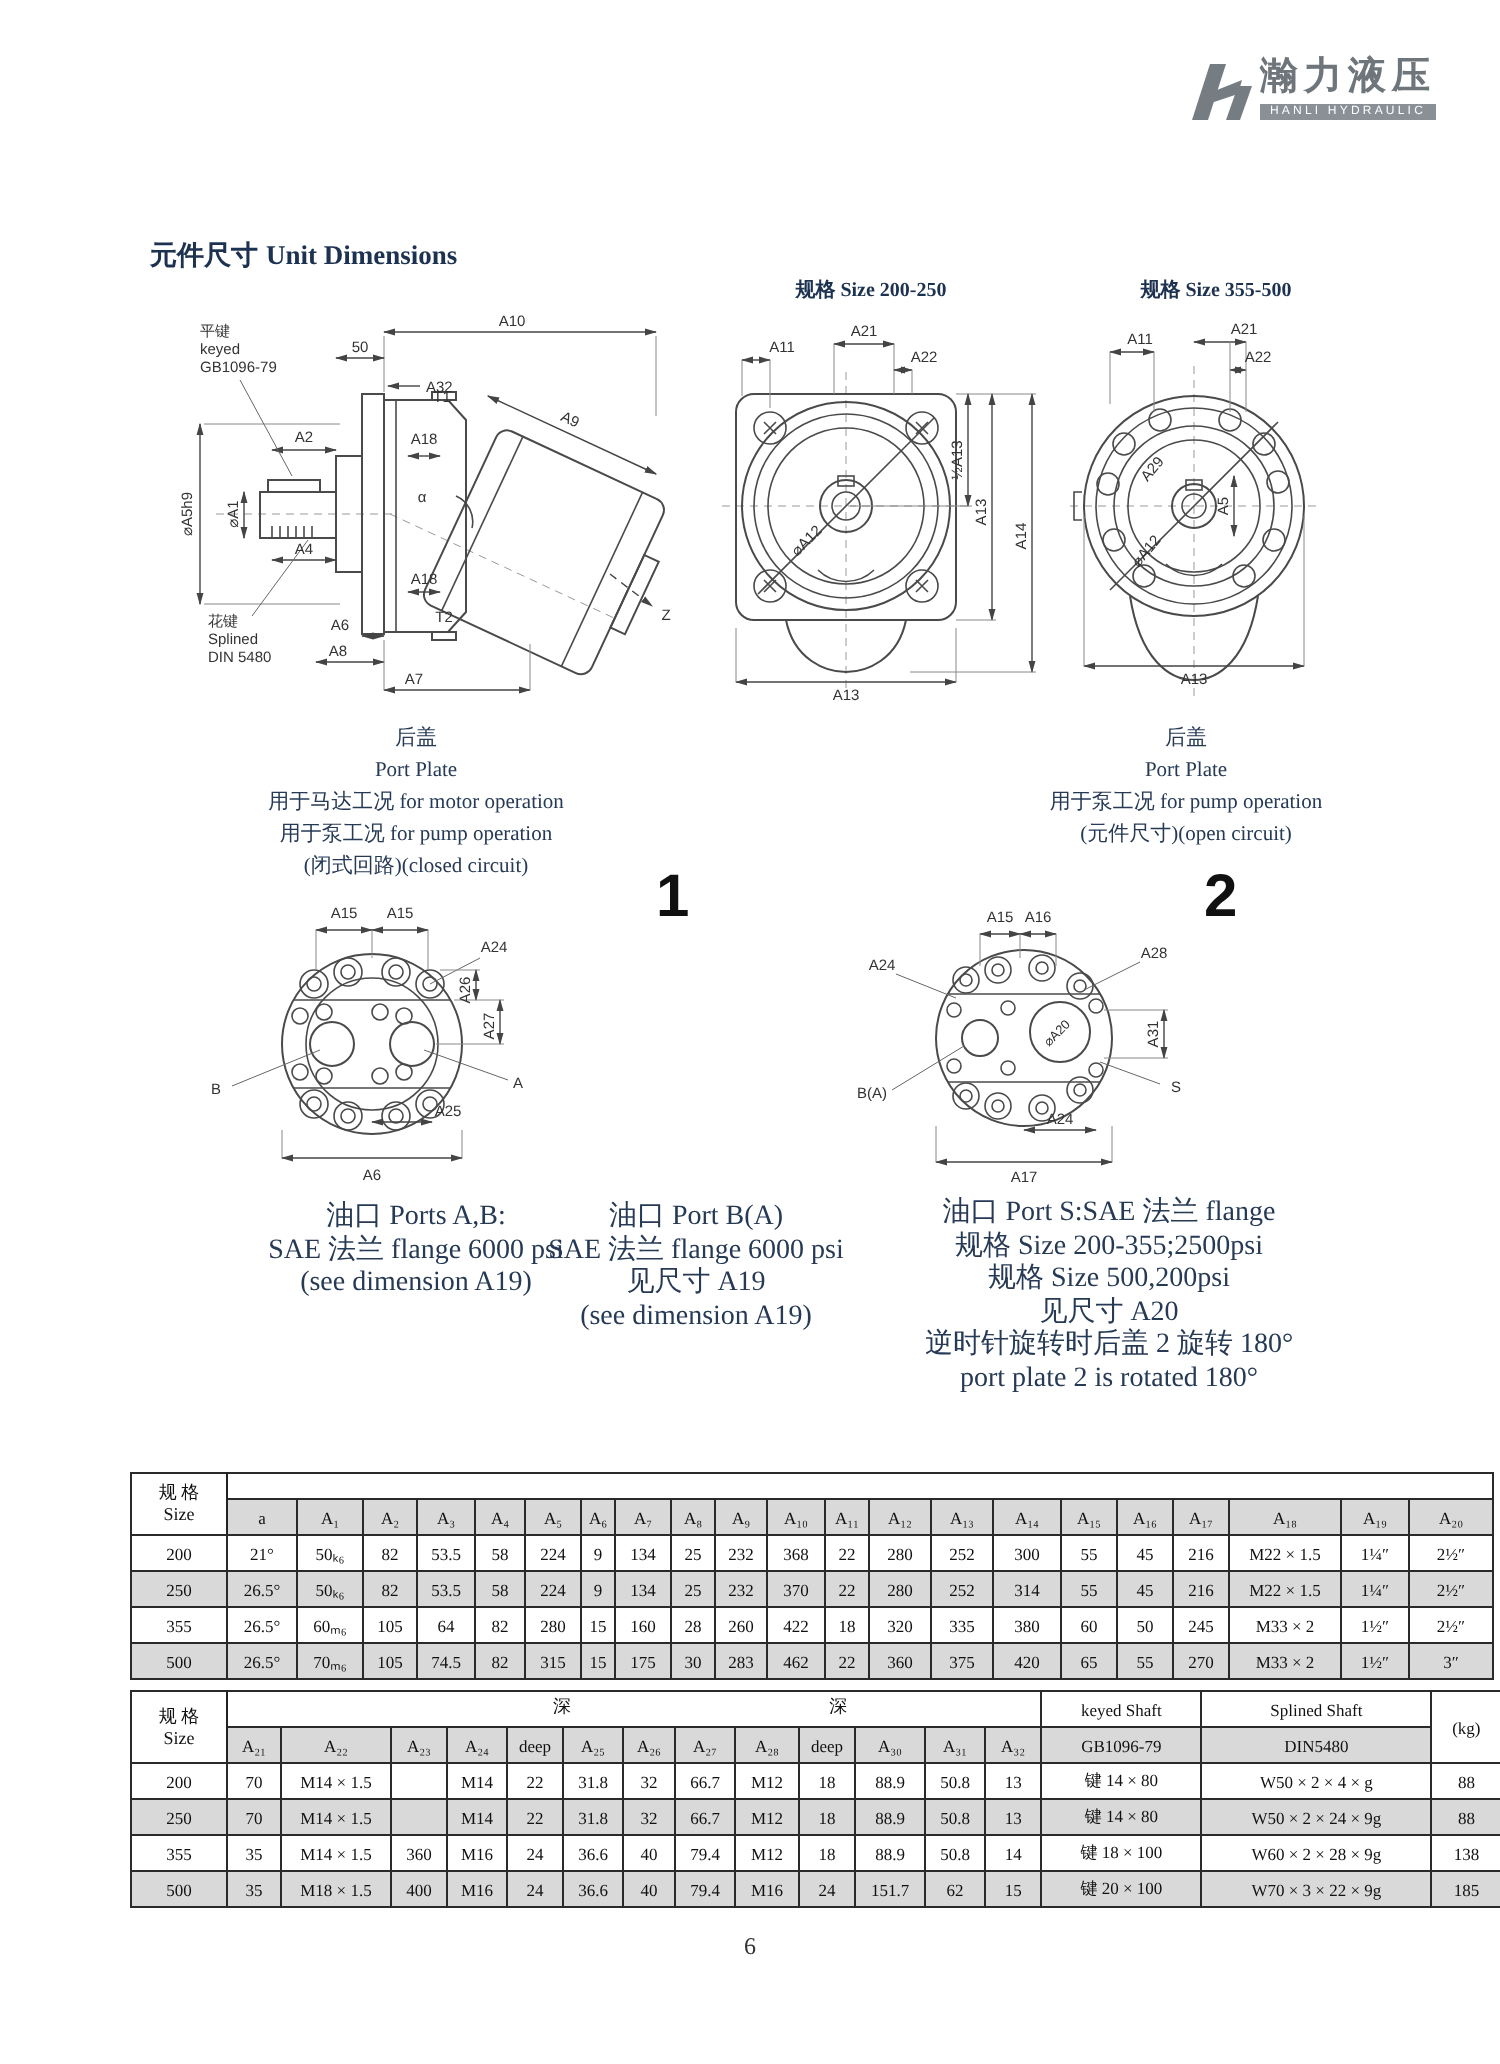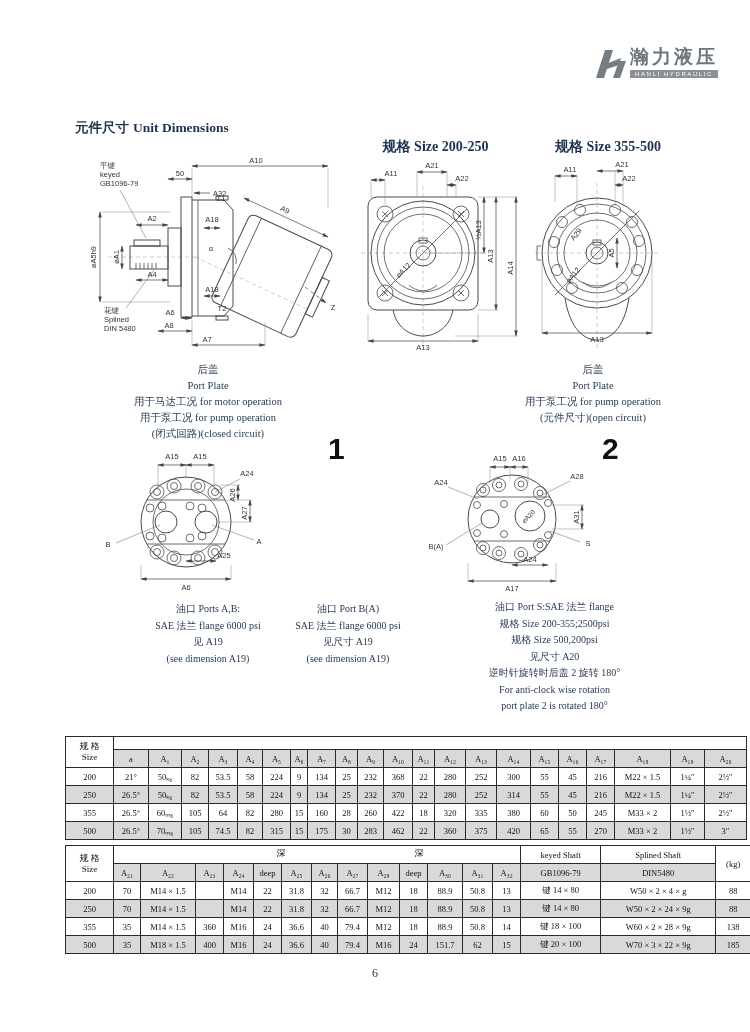--- a/index.html
+++ b/index.html
@@ -1,31 +1,31 @@
 <!DOCTYPE html>
 <html><head>
 <meta charset="utf-8">
 <style>
   html,body{margin:0;padding:0;background:#e8e8e8;}
   .page{position:relative;width:750px;height:1032px;background:#ffffff;overflow:hidden;
         font-family:"Liberation Serif",serif;color:#222;}
   
-  .logo{position:absolute;top:46px;right:32px;display:flex;align-items:flex-start;gap:4px;}
+  .logo{position:absolute;top:28px;right:32px;display:flex;align-items:flex-start;gap:4px;}
   .logo-mark{width:36px;height:36px;}
   .logo-txt{display:flex;flex-direction:column;align-items:flex-start;}
   .logo-cn{font-family:"Liberation Sans",sans-serif;font-size:19px;font-weight:bold;
            color:#6e767c;letter-spacing:3px;line-height:22px;}
   .logo-en{background:#8a9095;color:#fff;font-family:"Liberation Sans",sans-serif;
            font-size:6px;letter-spacing:1.6px;padding:1px 5px;margin-top:2px;}
   
   .page-title{position:absolute;left:75px;top:119px;font-size:13.5px;font-weight:bold;color:#1c3250;}
   .page-title .en{margin-left:4px;}
-  .spec-title{position:absolute;top:138px;font-size:14px;font-weight:bold;color:#1c3250;text-align:center;}
+  .spec-title{position:absolute;top:138px;font-size:10px;font-weight:bold;color:#1c3250;text-align:center;}
   .cap{position:absolute;text-align:center;font-size:10.5px;line-height:16px;color:#263a55;}
-  .note{position:absolute;text-align:center;font-size:10px;line-height:16.5px;color:#263a55;font-family:Liberation Serif, serif;}
+  .note{position:absolute;text-align:center;font-size:14px;line-height:16.5px;color:#263a55;font-family:Liberation Serif, serif;}
   .plate-num{position:absolute;font-family:"Liberation Sans",sans-serif;font-size:30px;
              font-weight:bold;color:#111;}
   .footer-page{position:absolute;left:0;right:0;top:966px;text-align:center;font-size:12px;color:#333;}
   
   svg{position:absolute;overflow:visible;}
   .ol{stroke:#4a4a4a;stroke-width:1;fill:none;}
   .ol2{stroke:#4a4a4a;stroke-width:.8;fill:none;}
   .dimln{stroke:#444;stroke-width:.7;fill:none;}
   .ext{stroke:#888;stroke-width:.5;fill:none;}
   .cl{stroke:#999;stroke-width:.5;stroke-dasharray:4 3;fill:none;}
@@ -402,36 +402,34 @@
       <text class="dim" x="110" y="119">A24</text>
       <text class="dim" x="92" y="148">A17</text>
       <text class="dim" x="16" y="106">B(A)</text>
       <text class="dim" x="168" y="103">S</text>
     </g>
   </svg>
 
   <div class="note" style="left:108px;top:601px;width:200px;">
     <div>油口 Ports A,B:</div>
     <div>SAE 法兰 flange 6000 psi</div>
-    <div>见 A19</div>
     <div>(see dimension A19)</div>
   </div>
   <div class="note" style="left:258px;top:601px;width:180px;">
     <div>油口 Port B(A)</div>
     <div>SAE 法兰 flange 6000 psi</div>
     <div>见尺寸 A19</div>
     <div>(see dimension A19)</div>
   </div>
   <div class="note" style="left:432px;top:599px;width:245px;">
     <div>油口 Port S:SAE 法兰 flange</div>
     <div>规格 Size 200-355;2500psi</div>
     <div>规格 Size 500,200psi</div>
     <div>见尺寸 A20</div>
     <div>逆时针旋转时后盖 2 旋转 180°</div>
-    <div>For anti-clock wise rotation</div>
     <div>port plate 2 is rotated 180°</div>
   </div>
 
   <table class="t1">
     <colgroup>
       <col style="width:48px">
         <col style="width:35px">
         <col style="width:33px">
         <col style="width:27px">
       <col style="width:29px">

